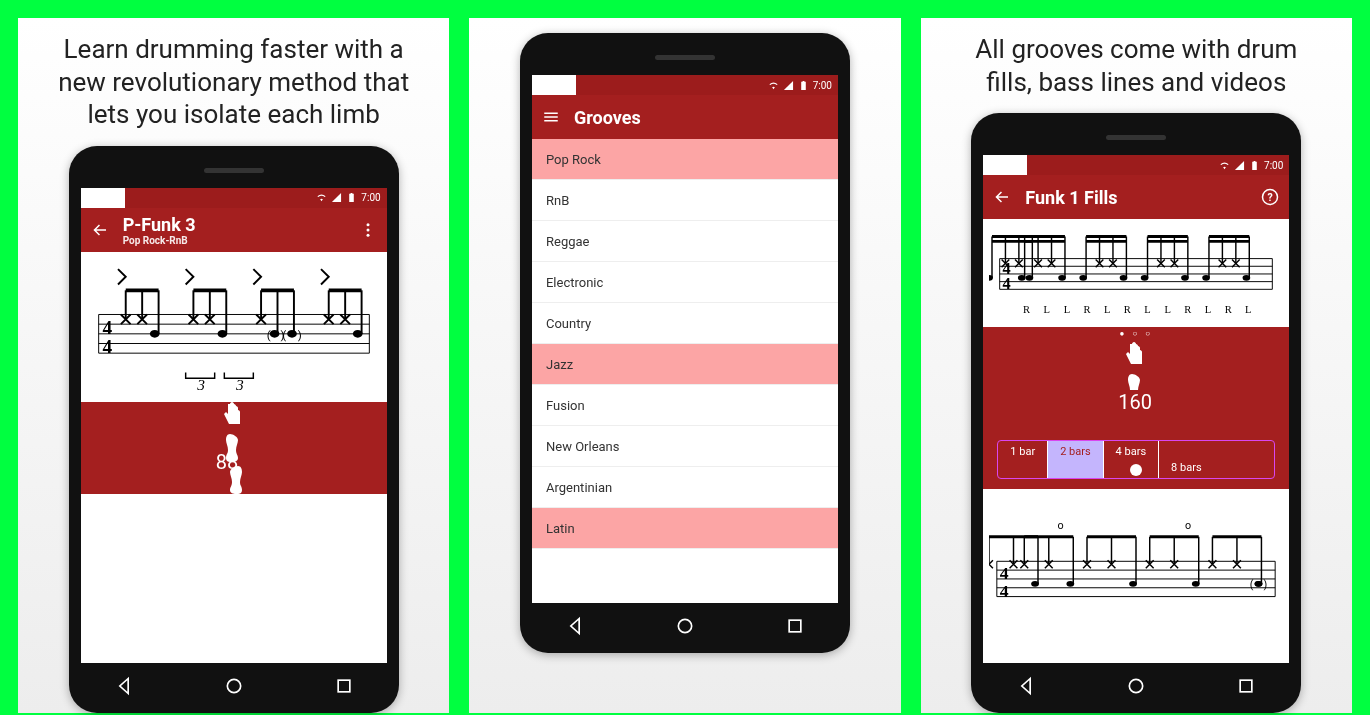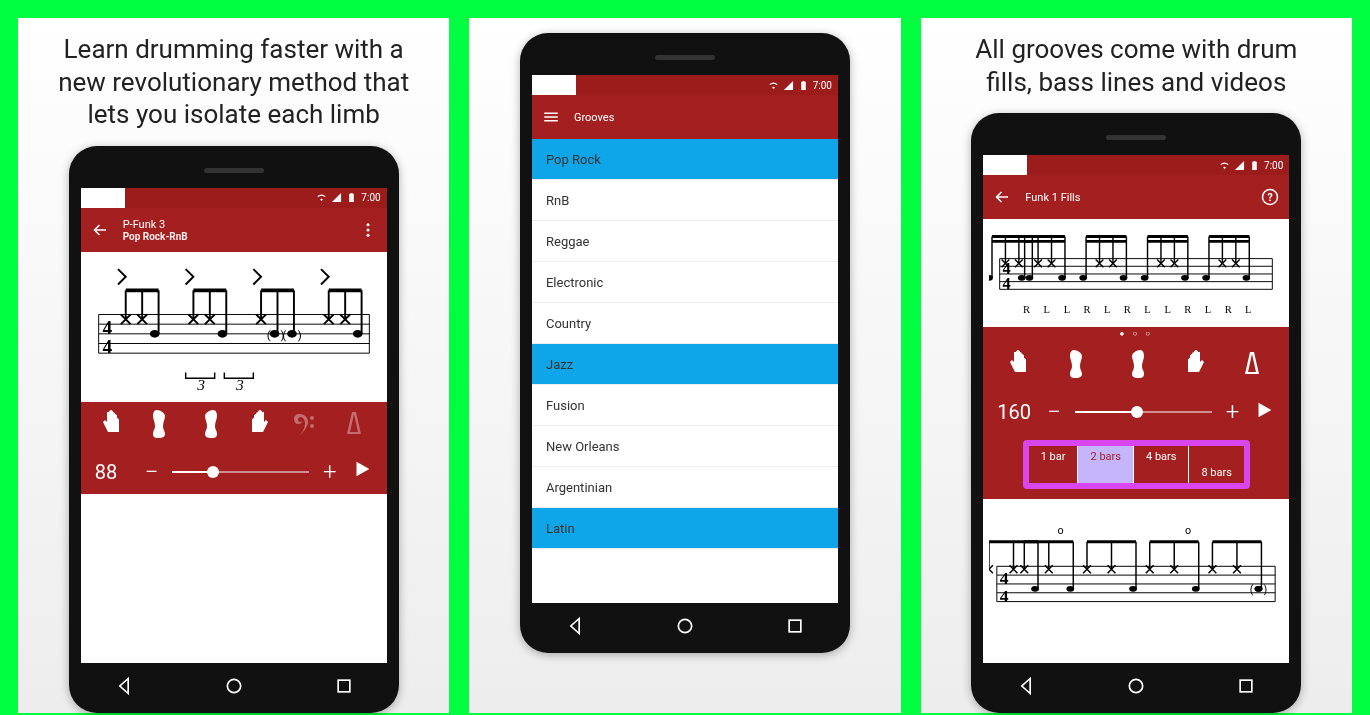--- a/index.html
+++ b/index.html
@@ -84,36 +84,36 @@
   .app-bar {
     background: #a41f1f;
     height: 44px;
     display: flex;
     align-items: center;
     padding: 0 10px;
     color: #fff;
     gap: 14px;
   }
   .app-bar-titles { flex: 1; }
-  .app-bar-title { font-size: 11px; font-weight: 400; }
+  .app-bar-title { font-size: 18px; font-weight: 700; }
   .app-bar-sub { font-size: 10px; opacity: .9; font-weight: bold; }
   .icon-btn { cursor: pointer; }
   .icon-btn svg { width: 18px; height: 18px; display: block; }
 
   
   .notation-box {
     height: 150px;
     background: #fff;
     padding: 8px 8px 4px;
     display: flex;
     flex-direction: column;
     justify-content: center;
   }
   .notation-svg { width: 100%; height: 100%; }
-  .red-band { background: #a41f1f; color: #fff; }
+  .red-band { background: #a41f1f; color: #fff; flex-direction: column; }
   .limb-row {
     display: flex;
     justify-content: space-around;
     align-items: center;
     height: 48px;
     padding: 0 8px;
   }
   .limb-row svg { width: 26px; height: 28px; }
   .limb-row .dim { opacity: .35; }
   .tempo-row {
@@ -148,31 +148,31 @@
   .groove-item {
     height: 41px;
     display: flex;
     align-items: center;
     padding: 0 14px;
     font-size: 13px;
     color: #333;
     border-bottom: 1px solid #eee;
     cursor: pointer;
   }
-  .groove-item.sel { background: #0ea5e9; }
+  .groove-item.sel { background: #fca5a5; }
 
   
   .bars-row {
     display: flex;
     justify-content: center;
     padding: 6px 14px 10px;
   }
   .bars-seg {
     display: flex;
-    border: 6px solid #d946ef;
+    border: 1px solid #d946ef;
     border-radius: 4px;
     overflow: hidden;
   }
   .bars-btn {
     padding: 4px 12px;
     font-size: 11px;
     border-right: 1px solid #fff;
     cursor: pointer;
     color: #fff;
   }

